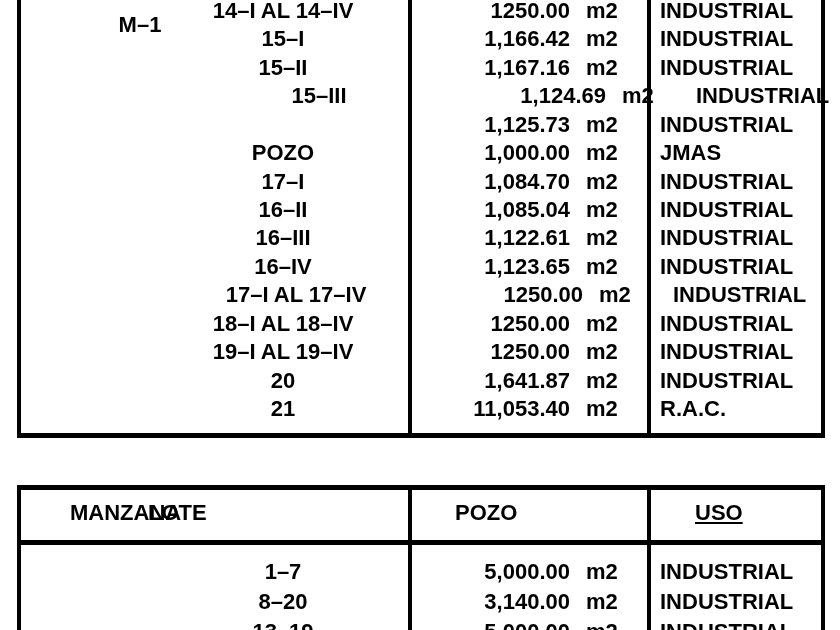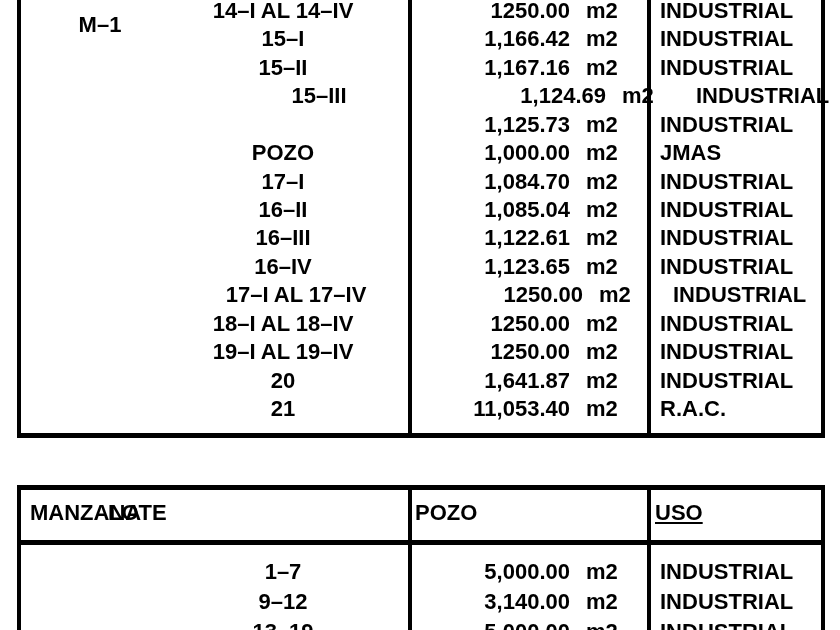--- a/index.html
+++ b/index.html
@@ -42,20 +42,21 @@
   }
   .cell.lote  { left: 108px; width: 350px; text-align: center; }
   .cell.area  { left: 415px; width: 155px; text-align: right; }
   .cell.unit  { left: 586px; width: 56px;  text-align: left; }
   .cell.uso   { left: 660px; width: 160px; text-align: left; }
   .label {
     position: absolute;
     height: 28px; line-height: 28px;
     font-size: 22px;
     white-space: nowrap;
+    margin-left: 40px;
   }
   .hdr { text-align: left; }
 </style>
 </head>
 <body>
 
 <div class="sheet">
 
   <div>
     <div class="vline" style="left:17px;  top:0; height:438px;"></div>
@@ -173,21 +174,21 @@
     <div class="label hdr" style="left:655px; top:499px; width:165px;text-decoration:underline;">USO</div>
 
     <div id="t2-rows">
         <div class="row" style="top: 558px;">
     <div class="cell lote">1–7</div>
     <div class="cell area">5,000.00</div>
     <div class="cell unit">m2</div>
     <div class="cell uso">INDUSTRIAL</div>
   </div>
         <div class="row" style="top: 588px;">
-    <div class="cell lote">9–12</div>
+    <div class="cell lote">8–20</div>
     <div class="cell area">3,140.00</div>
     <div class="cell unit">m2</div>
     <div class="cell uso">INDUSTRIAL</div>
   </div>
         <div class="row" style="top: 618px;">
     <div class="cell lote">13–19</div>
     <div class="cell area">5,000.00</div>
     <div class="cell unit">m2</div>
     <div class="cell uso">INDUSTRIAL</div>
   </div>

